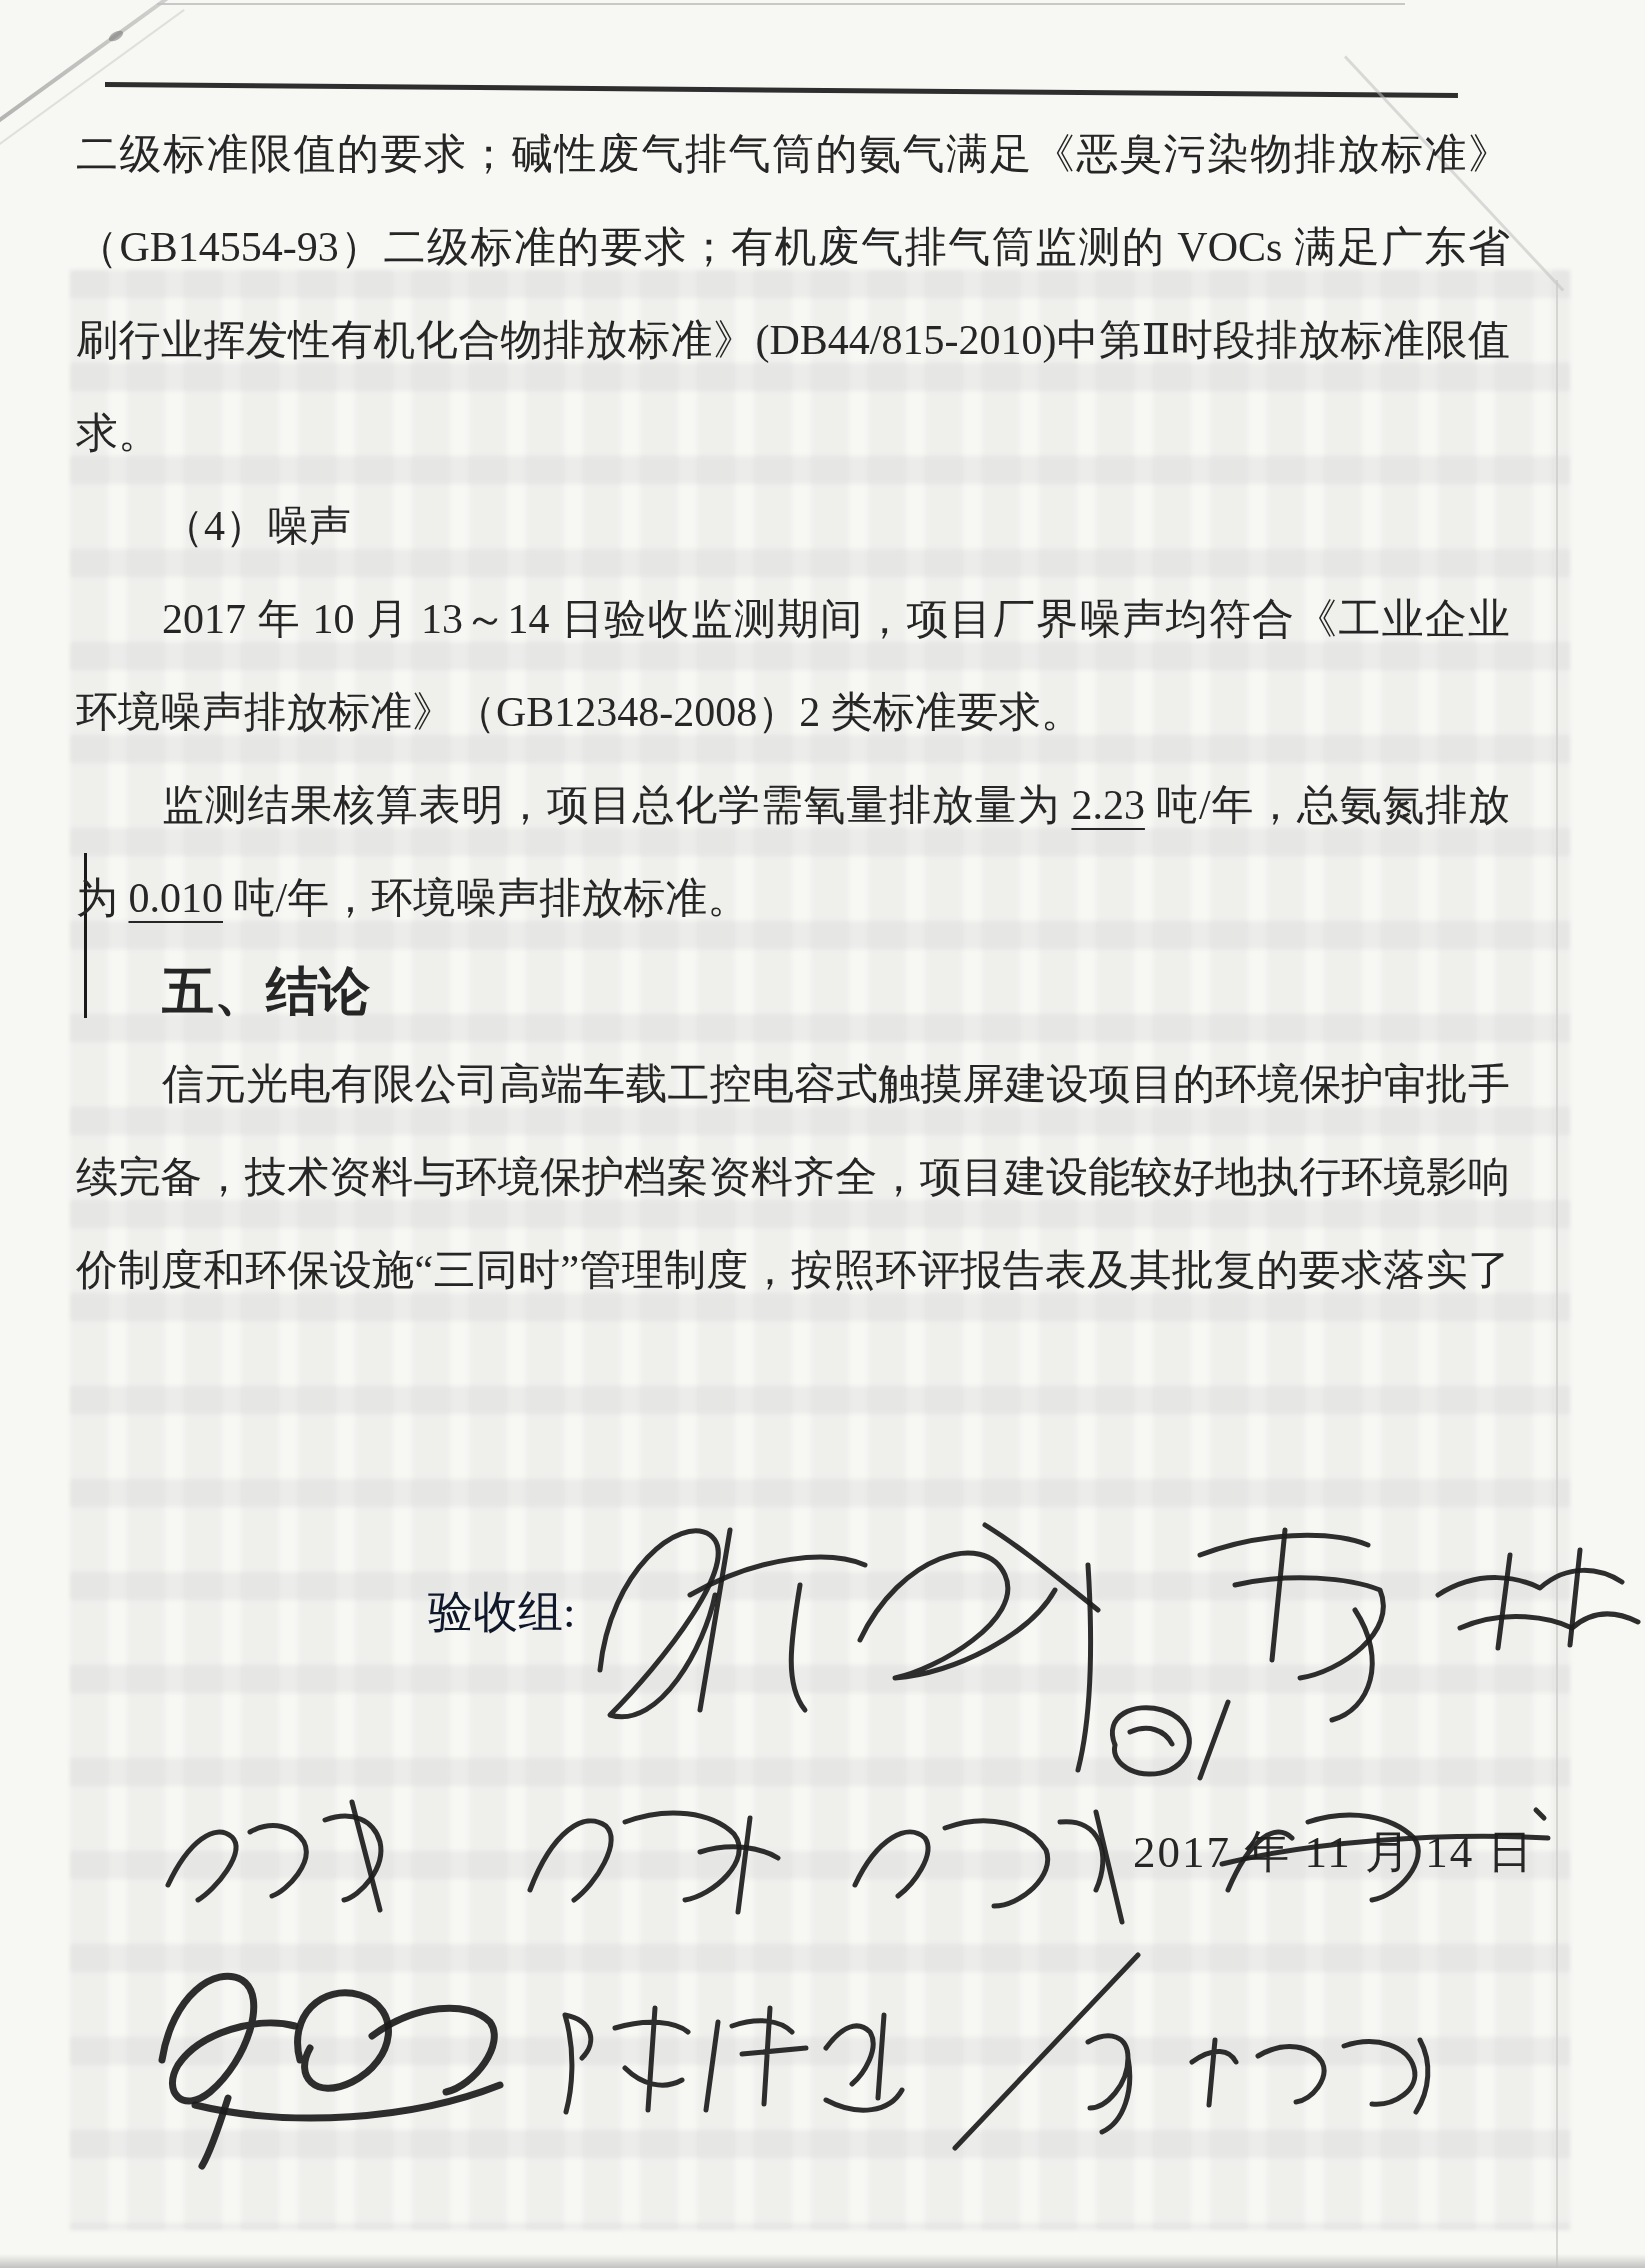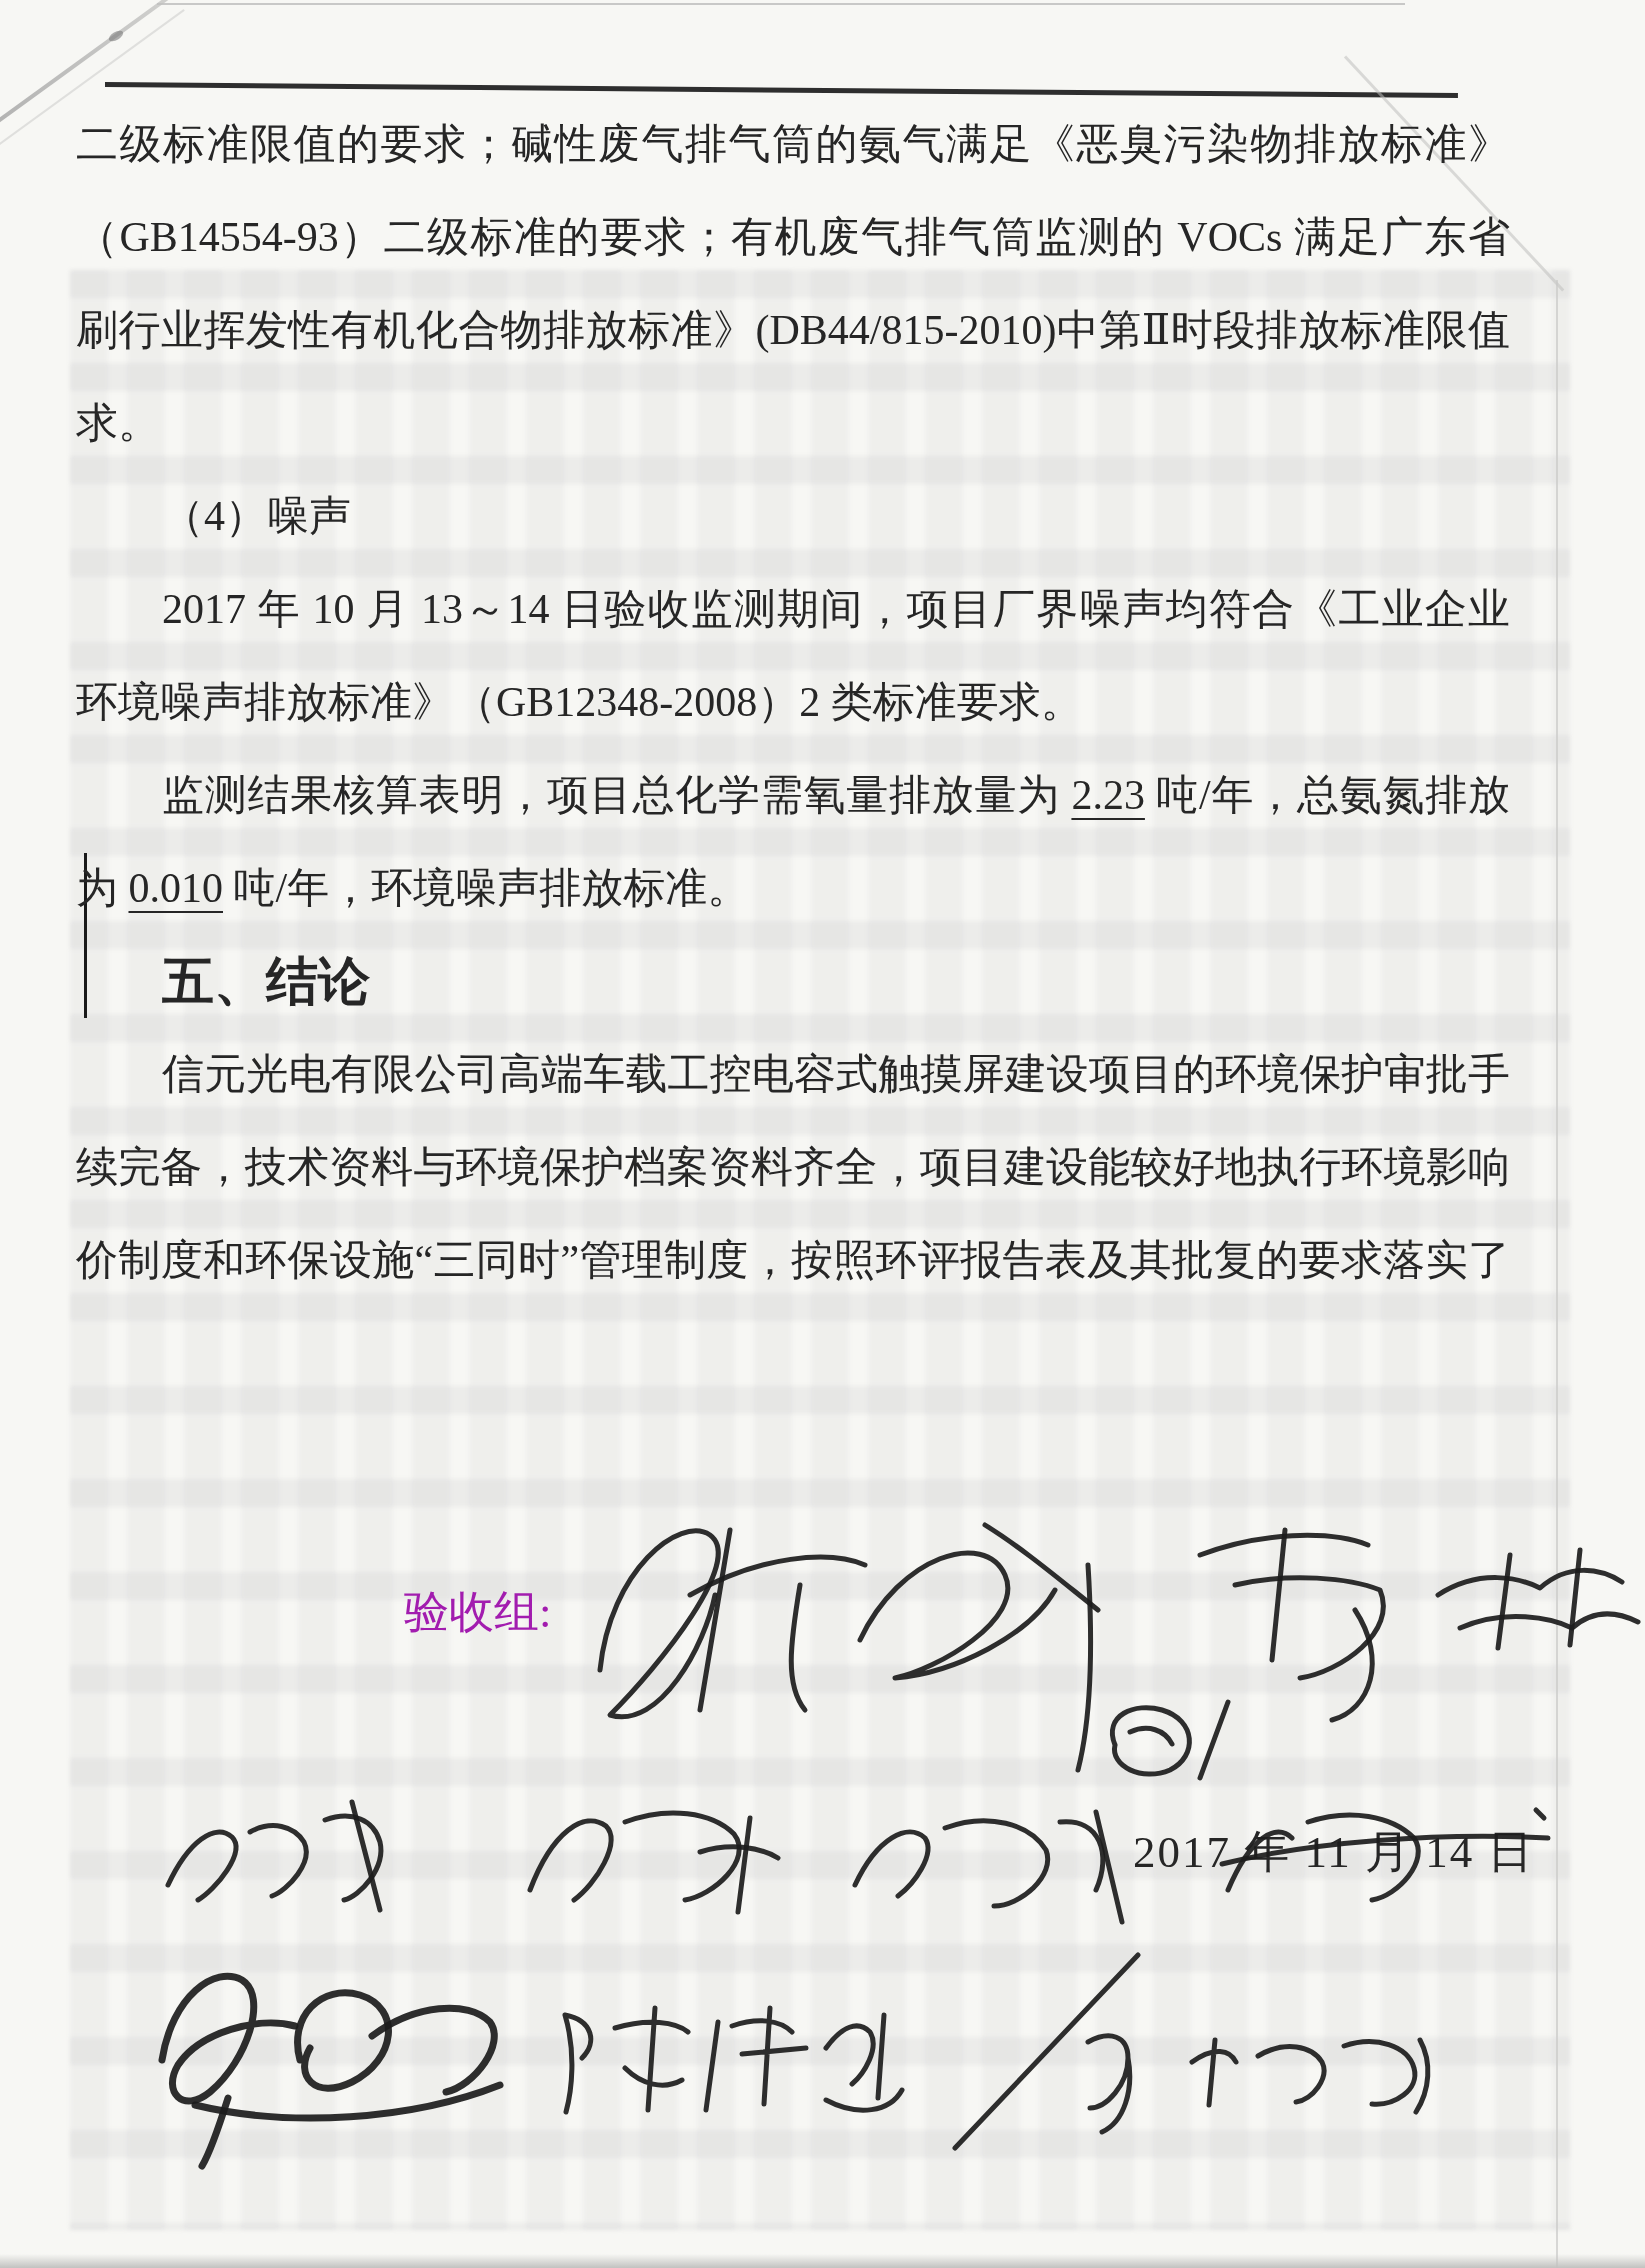--- a/index.html
+++ b/index.html
@@ -54,21 +54,21 @@
   .edge-bottom{
     position:absolute;left:0;bottom:0;width:1645px;height:14px;
     background:linear-gradient(to top,#c2c2c0,rgba(226,226,224,0));
   }
   
   .margin-bar{
     position:absolute;left:84px;top:853px;width:3px;height:165px;background:#1a1a1a;
   }
   
   .doc-lines{
-    position:absolute;left:76px;top:98px;width:1434px;
+    position:absolute;left:76px;top:108px;width:1434px;
     color:#262626;
   }
   .line{
     height:93px;line-height:93px;font-size:42px;
     white-space:nowrap;
   }
   .line.fill{
     white-space:normal;
     text-align:justify;
     text-align-last:justify;
@@ -76,22 +76,22 @@
   }
   .line.ind{ text-indent:86px; }
   .line span.u{
     text-decoration:underline;
     text-decoration-thickness:2px;
     text-underline-offset:9px;
     margin-top:25px;
   }
   .line span.b{ font-weight:bold; font-size:52px; }
   .sign-label{
-    position:absolute;left:404px;top:1582px;
-    font-size:45px;color:#a21caf;line-height:60px;
+    position:absolute;left:428px;top:1582px;
+    font-size:45px;color:#0f172a;line-height:60px;
   }
   .doc-date{
     position:absolute;left:1133px;top:1822px;
     font-size:45px;color:#262626;letter-spacing:2px;line-height:60px;
   }
   .sig-svg{
     position:absolute;left:0;top:1460px;width:1645px;height:720px;
   }
   .sig-svg path{
     fill:none;stroke:#1c1c1c;stroke-width:5;

